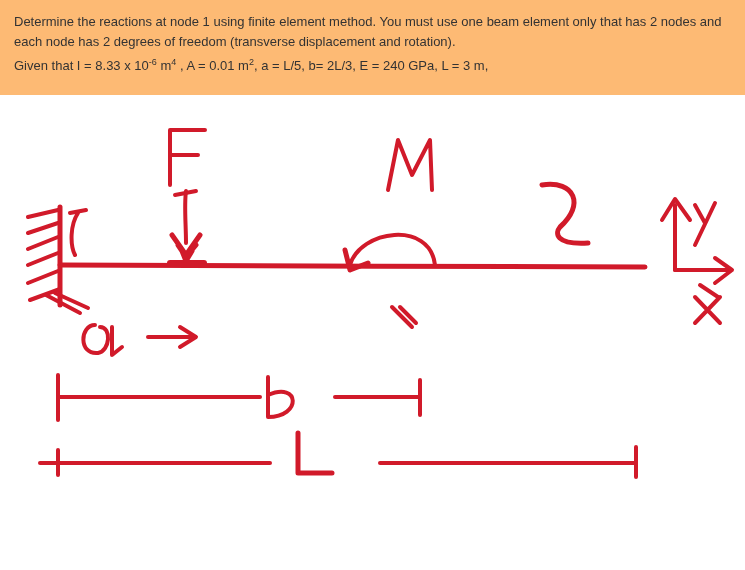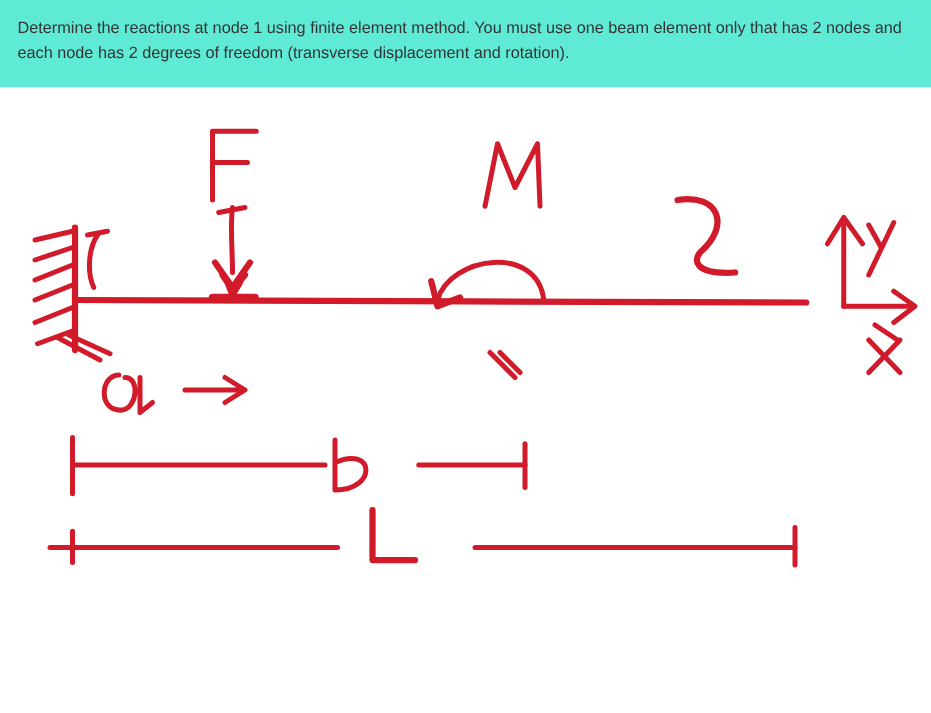--- a/index.html
+++ b/index.html
@@ -5,21 +5,21 @@
   * { box-sizing: border-box; margin: 0; padding: 0; }
   body {
     width: 745px;
     height: 570px;
     font-family: Verdana, Geneva, sans-serif;
     font-size: 13px;
     background: #ffffff;
     overflow: hidden;
   }
   .header-box {
-    background: #5eead4;
+    background: #fdba74;
     padding: 12px 14px 14px 14px;
     color: #333;
     line-height: 1.55;
   }
   .header-box p { margin: 0 0 4px 0; }
   sup { font-size: 9px; vertical-align: super; }
   .sketch-area {
     position: relative;
     width: 100%;
     height: 388px;
@@ -29,20 +29,23 @@
     position: absolute;
     top: 0;
     left: 0;
   }
 </style>
 </head>
 <body>
 
 <div class="header-box">
   <p>Determine the reactions at node 1 using finite element method. You must use one beam element only that has 2 nodes and each node has 2 degrees of freedom (transverse displacement and rotation).</p>
+  <p>
+    <span>Given that I = 8.33 x 10</span><sup>-6</sup><span> m</span><sup>4</sup><span> , A = 0.01 m</span><sup>2</sup><span>, a = L/5, b= 2L/3, E = 240 GPa, L = 3 m,</span>
+  </p>
 </div>
 
 <div class="sketch-area">
   <svg width="745" height="388" viewBox="0 0 745 388">
     <g stroke="#d11a2a" fill="none" stroke-width="4" stroke-linecap="round" stroke-linejoin="round">
 
       <path d="M170 35 L170 90 M170 35 L205 35 M170 60 L198 60"></path>
 
       <path d="M186 96 C184 110 186 130 186 148"></path>
       <path d="M175 100 L196 96"></path>

